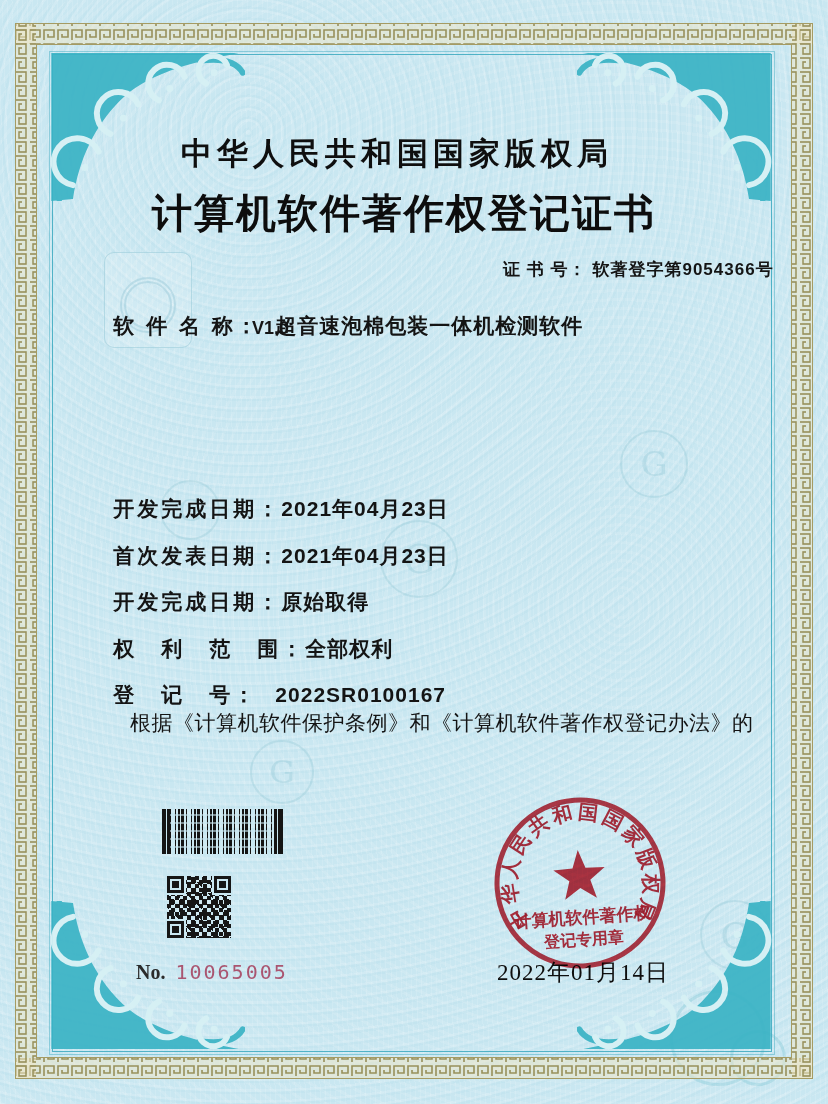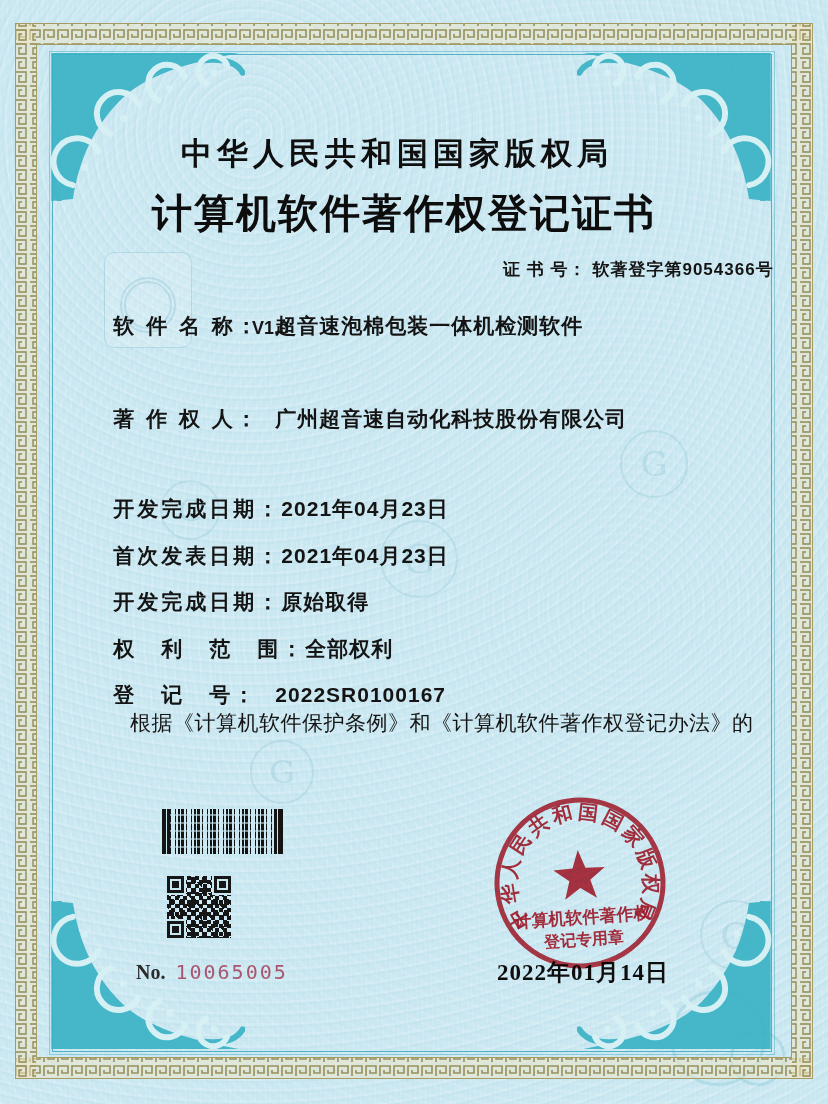--- a/index.html
+++ b/index.html
@@ -78,21 +78,21 @@
   }
   .qr .f{position:absolute;width:17px;height:17px;border:3px solid #161616;
     background:#c9e7f1;box-sizing:border-box;box-shadow:0 0 0 2px #c9e7f1;}
   .qr .f::after{content:"";position:absolute;inset:2px;background:#161616;}
   .f-tl{left:0;top:0;} .f-tr{right:0;top:0;} .f-bl{left:0;bottom:0;}
   .serial{left:136px;top:960px;font-family:"Liberation Serif","DejaVu Serif",serif;
     font-weight:700;font-size:20px;color:#2b2b2b;}
   .serial .num{color:#aa5570;font-family:"DejaVu Sans Mono",monospace;
     font-weight:400;letter-spacing:2px;margin-left:10px;}
   .date{left:497px;top:957px;font-family:"Liberation Serif","DejaVu Serif",serif;
-    font-weight:700;font-size:23px;letter-spacing:1px;color:#0e0e0e;z-index:3;}
+    font-weight:400;font-size:23px;letter-spacing:1px;color:#0e0e0e;z-index:3;}
   .seal{position:absolute;left:492px;top:795px;width:176px;height:176px;z-index:5;
     mix-blend-mode:multiply;transform:rotate(-4deg);}
   .swirl{position:absolute;border-radius:50%;border:3px solid rgba(90,185,200,.25);z-index:0;}
 </style>
 </head>
 <body>
 
 <div class="page">
 
   <svg class="gold-frame" width="828" height="1104" viewBox="0 0 828 1104" aria-hidden="true">
@@ -155,23 +155,20 @@
   <div class="txt authority">中华人民共和国国家版权局</div>
   <div class="txt cert-title">计算机软件著作权登记证书</div>
   <div class="txt cert-no">
     <span>证 书 号：</span><span class="v">软著登字第9054366号</span>
   </div>
 
   <div class="row" style="top:288px">
     <span class="lbl">软 件 名 称：</span><span class="val">超音速泡棉包装一体机检测软件</span>
   </div>
   <div class="txt version">V1.0</div>
-  <div class="row" style="top:381px">
-    <span class="lbl">著 作 权 人：</span><span class="val">广州超音速自动化科技股份有限公司</span>
-  </div>
   <div class="row" style="top:471px">
     <span class="lbl">开发完成日期：</span><span class="val">2021年04月23日</span>
   </div>
   <div class="row" style="top:518px">
     <span class="lbl">首次发表日期：</span><span class="val">2021年04月23日</span>
   </div>
   <div class="row" style="top:564px">
     <span class="lbl">开发完成日期：</span><span class="val">原始取得</span>
   </div>
   <div class="row" style="top:611px">

